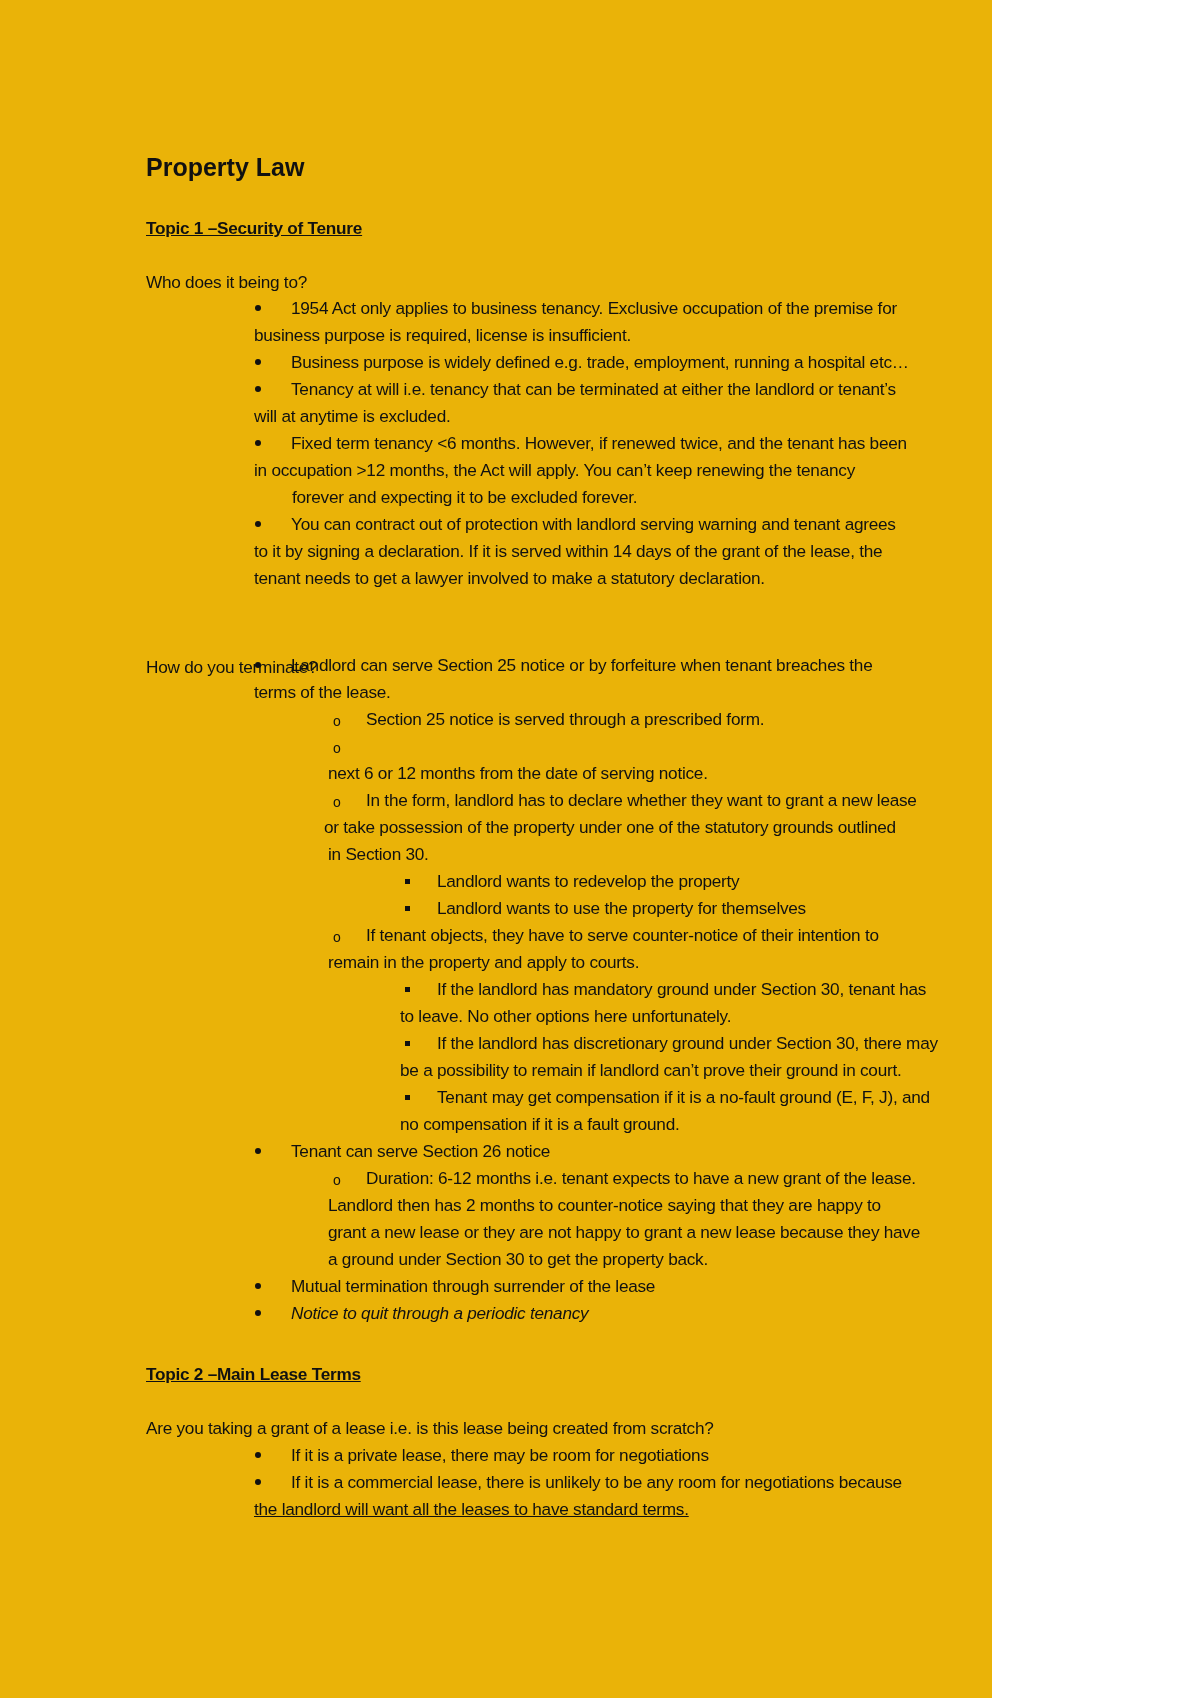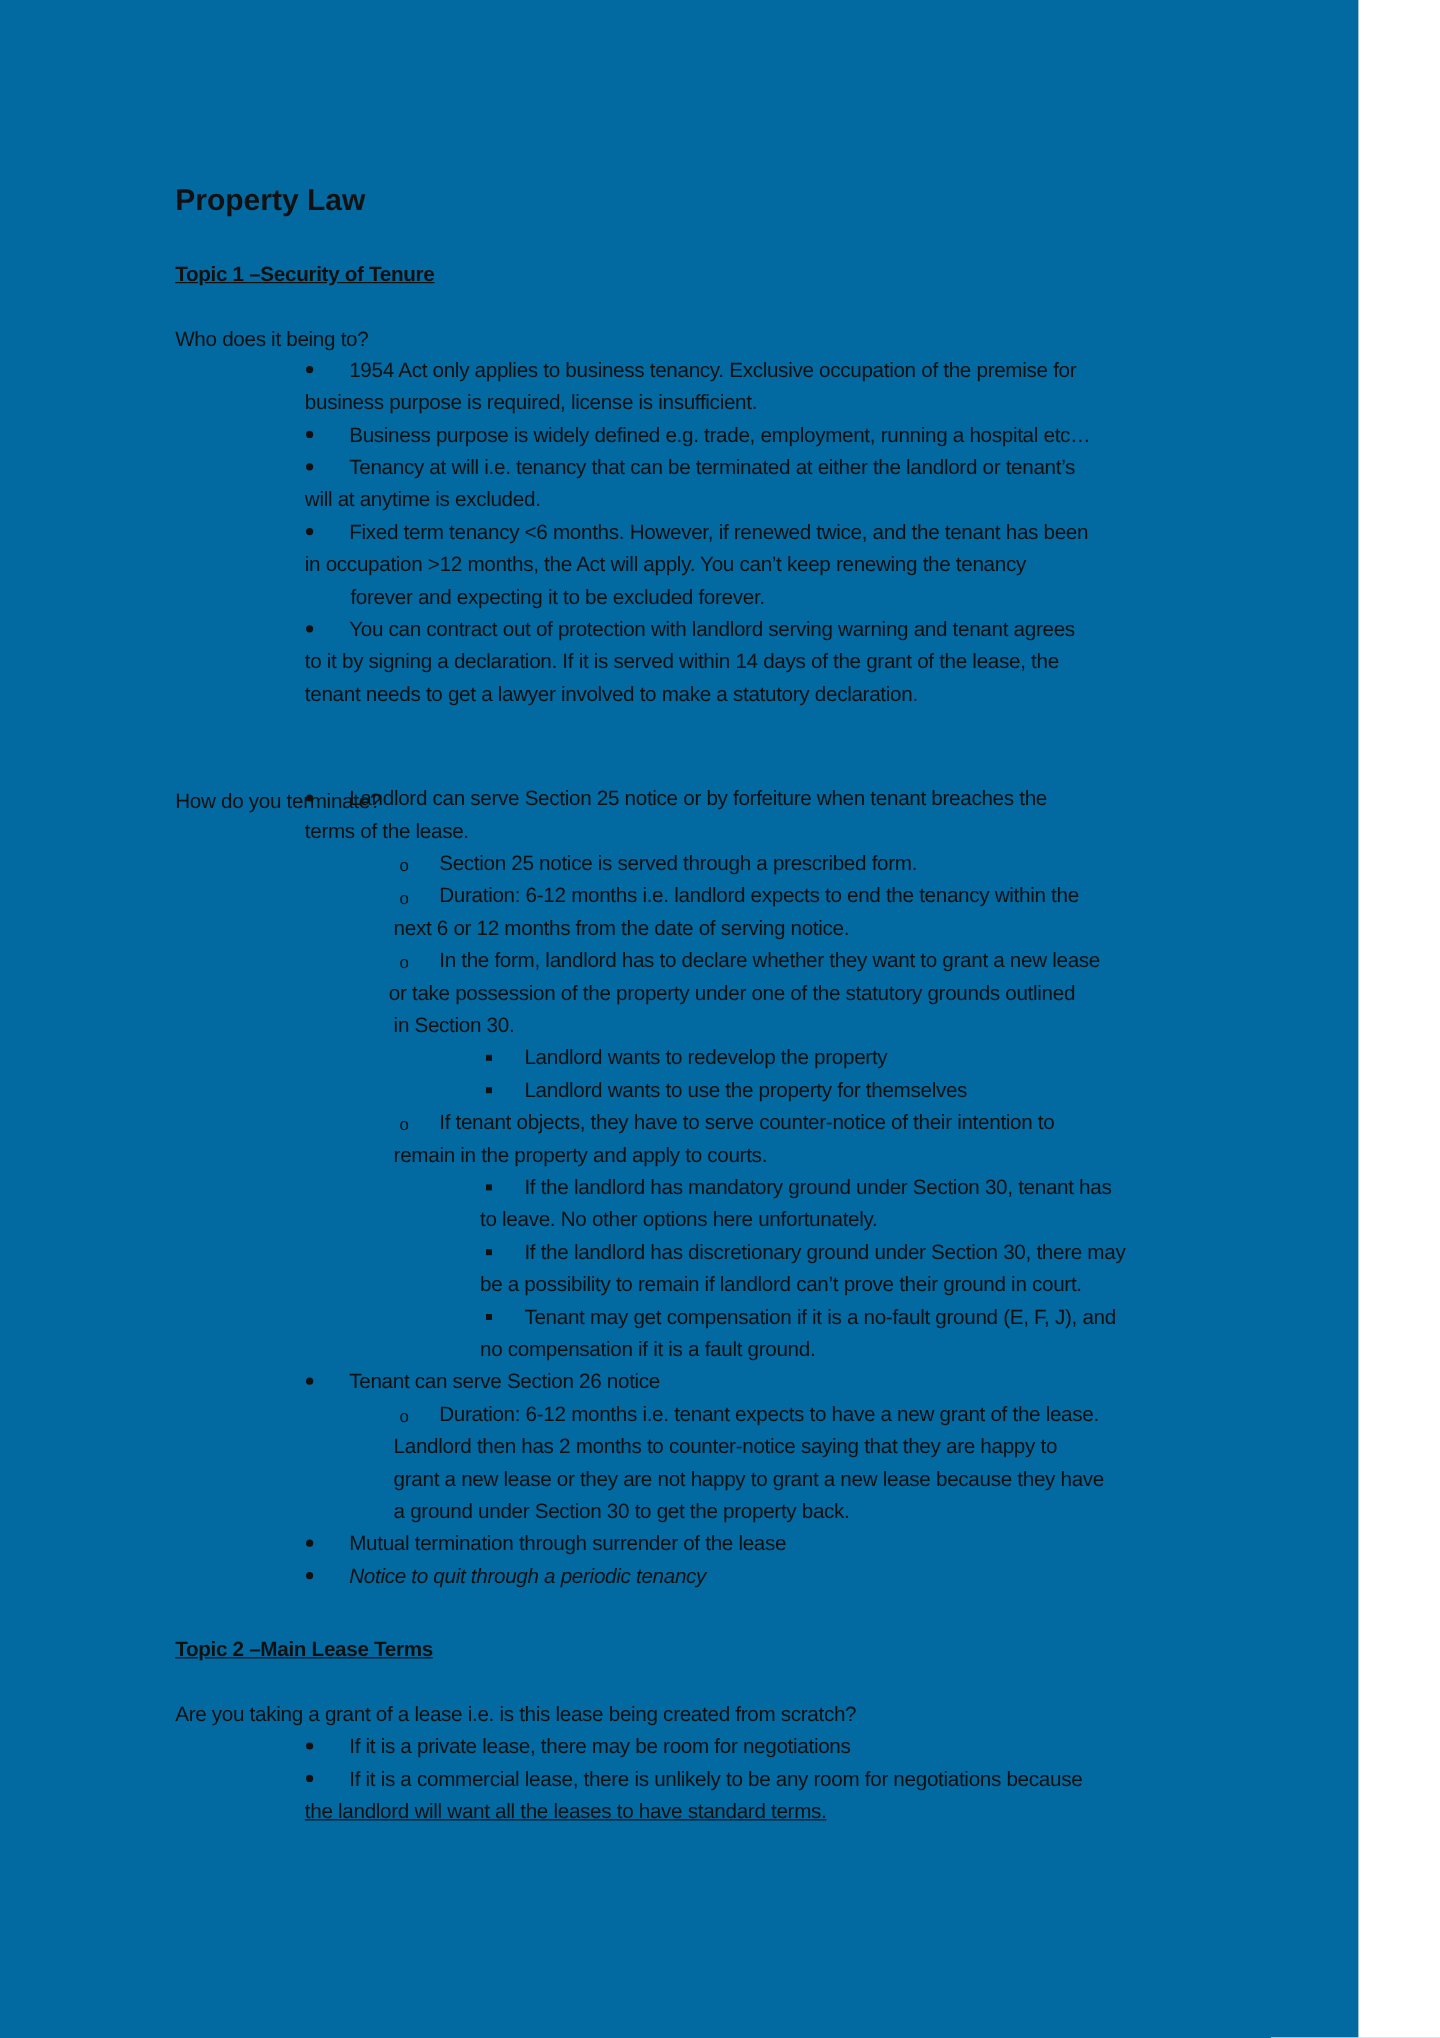--- a/index.html
+++ b/index.html
@@ -1,18 +1,18 @@
 <!DOCTYPE html>
 <html><head>
 <meta charset="utf-8">
 <style>
   html, body { margin: 0; padding: 0; background: #ffffff; }
   body { width: 1200px; height: 1698px; position: relative; overflow: hidden;
          font-family: "Liberation Sans", "DejaVu Sans", sans-serif; color: #111; }
-  .page { position: absolute; left: 0; top: 0; width: 1132px; height: 1698px; background: #0369a1; }
+  .page { position: absolute; left: 0; top: 0; width: 992px; height: 1698px; background: #eab308; }
   .ln { position: absolute; white-space: nowrap; font-size: 17.2px; line-height: 20px; letter-spacing: -0.25px; }
   .title { position: absolute; left: 146px; top: 152px; font-size: 25px; line-height: 30px; font-weight: bold; white-space: nowrap; }
   .topic { position: absolute; font-size: 17.2px; line-height: 20px; font-weight: bold; text-decoration: underline; white-space: nowrap; letter-spacing: -0.25px; }
   .mk { position: absolute; font-size: 17px; line-height: 20px; }
   .dot { width: 6px; height: 6px; border-radius: 50%; background: #111; position: absolute; }
   .circ { font-size: 14px; }
   .sq { width: 5px; height: 5px; background: #111; position: absolute; }
 </style>
 </head>
 <body>
@@ -49,21 +49,20 @@
   <div class="ln" style="left:146px; top:629px;margin-top:28px;">How do you terminate?</div>
 
   <div class="dot" style="left:255px; top:662px;"></div>
   <div class="ln" style="left:291px; top:655px;">Landlord can serve Section 25 notice or by forfeiture when tenant breaches the</div>
   <div class="ln" style="left:254px; top:682px;">terms of the lease.</div>
 
   <div class="mk circ" style="left:333px; top:711px;">o</div>
   <div class="ln" style="left:366px; top:709px;text-align:center;">Section 25 notice is served through a prescribed form.</div>
 
   <div class="mk circ" style="left:333px; top:738px;">o</div>
-  <div class="ln" style="left:366px; top:736px;">Duration: 6-12 months i.e. landlord expects to end the tenancy within the</div>
   <div class="ln" style="left:328px; top:763px;">next 6 or 12 months from the date of serving notice.</div>
 
   <div class="mk circ" style="left:333px; top:792px;">o</div>
   <div class="ln" style="left:366px; top:790px;">In the form, landlord has to declare whether they want to grant a new lease</div>
   <div class="ln" style="left:324px; top:817px;">or take possession of the property under one of the statutory grounds outlined</div>
   <div class="ln" style="left:328px; top:844px;">in Section 30.</div>
 
   <div class="sq" style="left:405px; top:879px;"></div>
   <div class="ln" style="left:437px; top:871px;">Landlord wants to redevelop the property</div>
 

